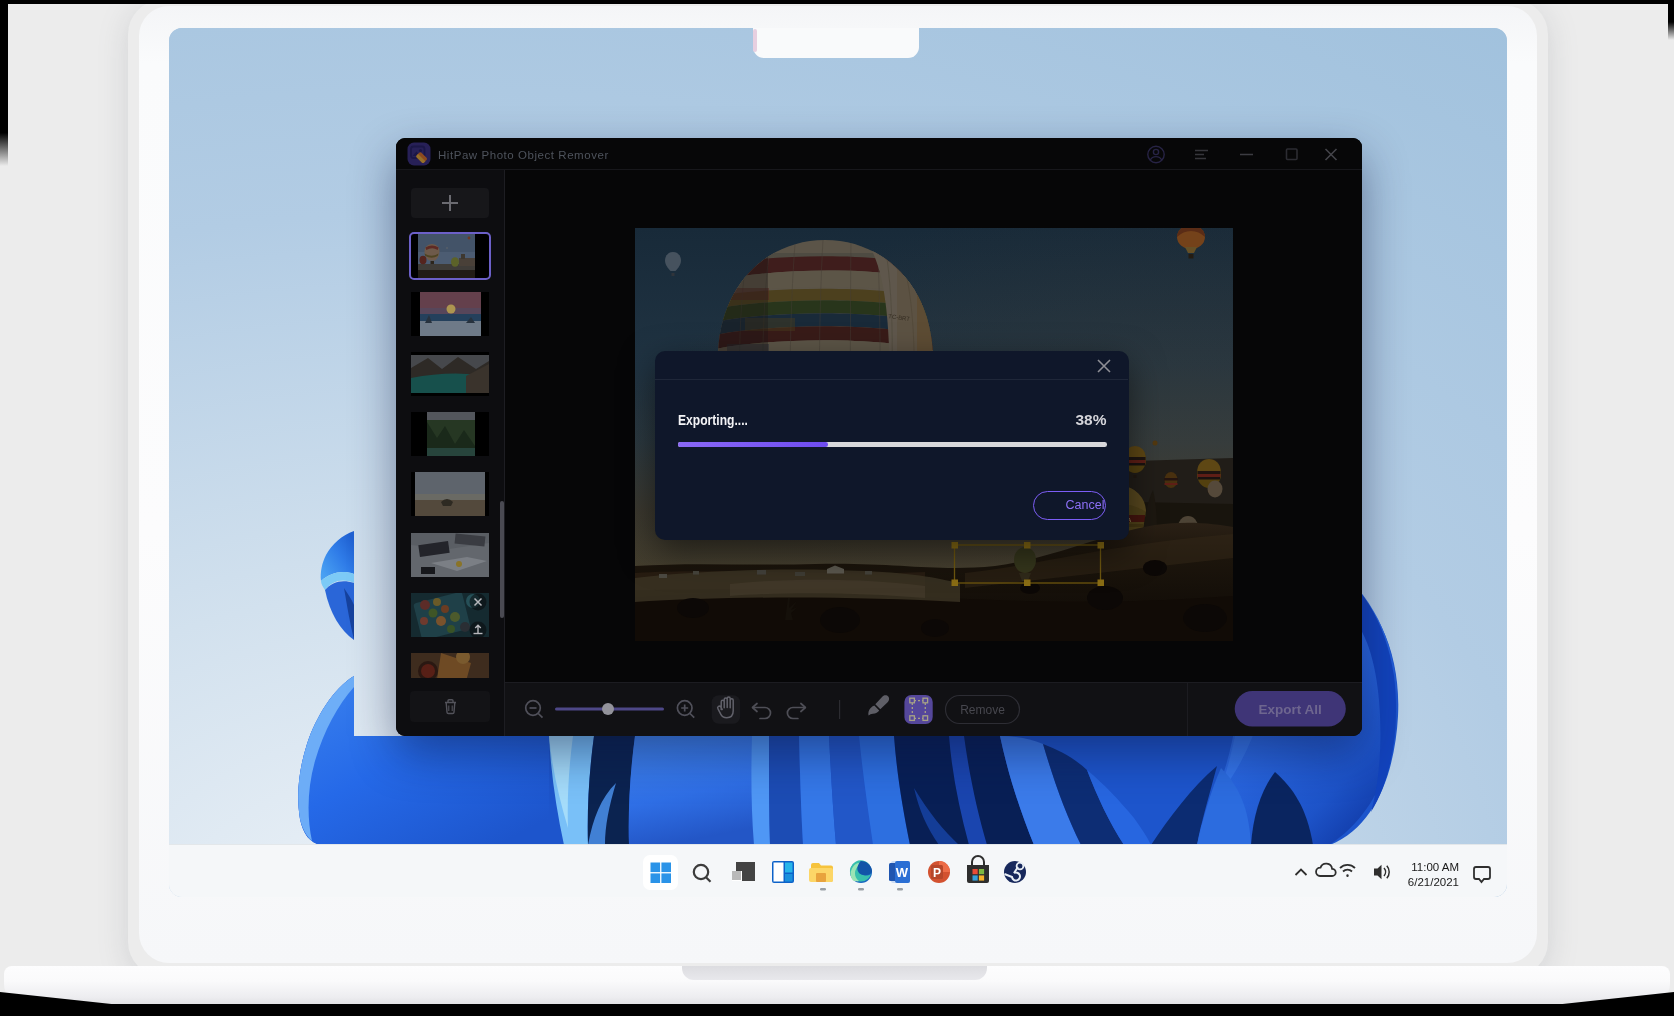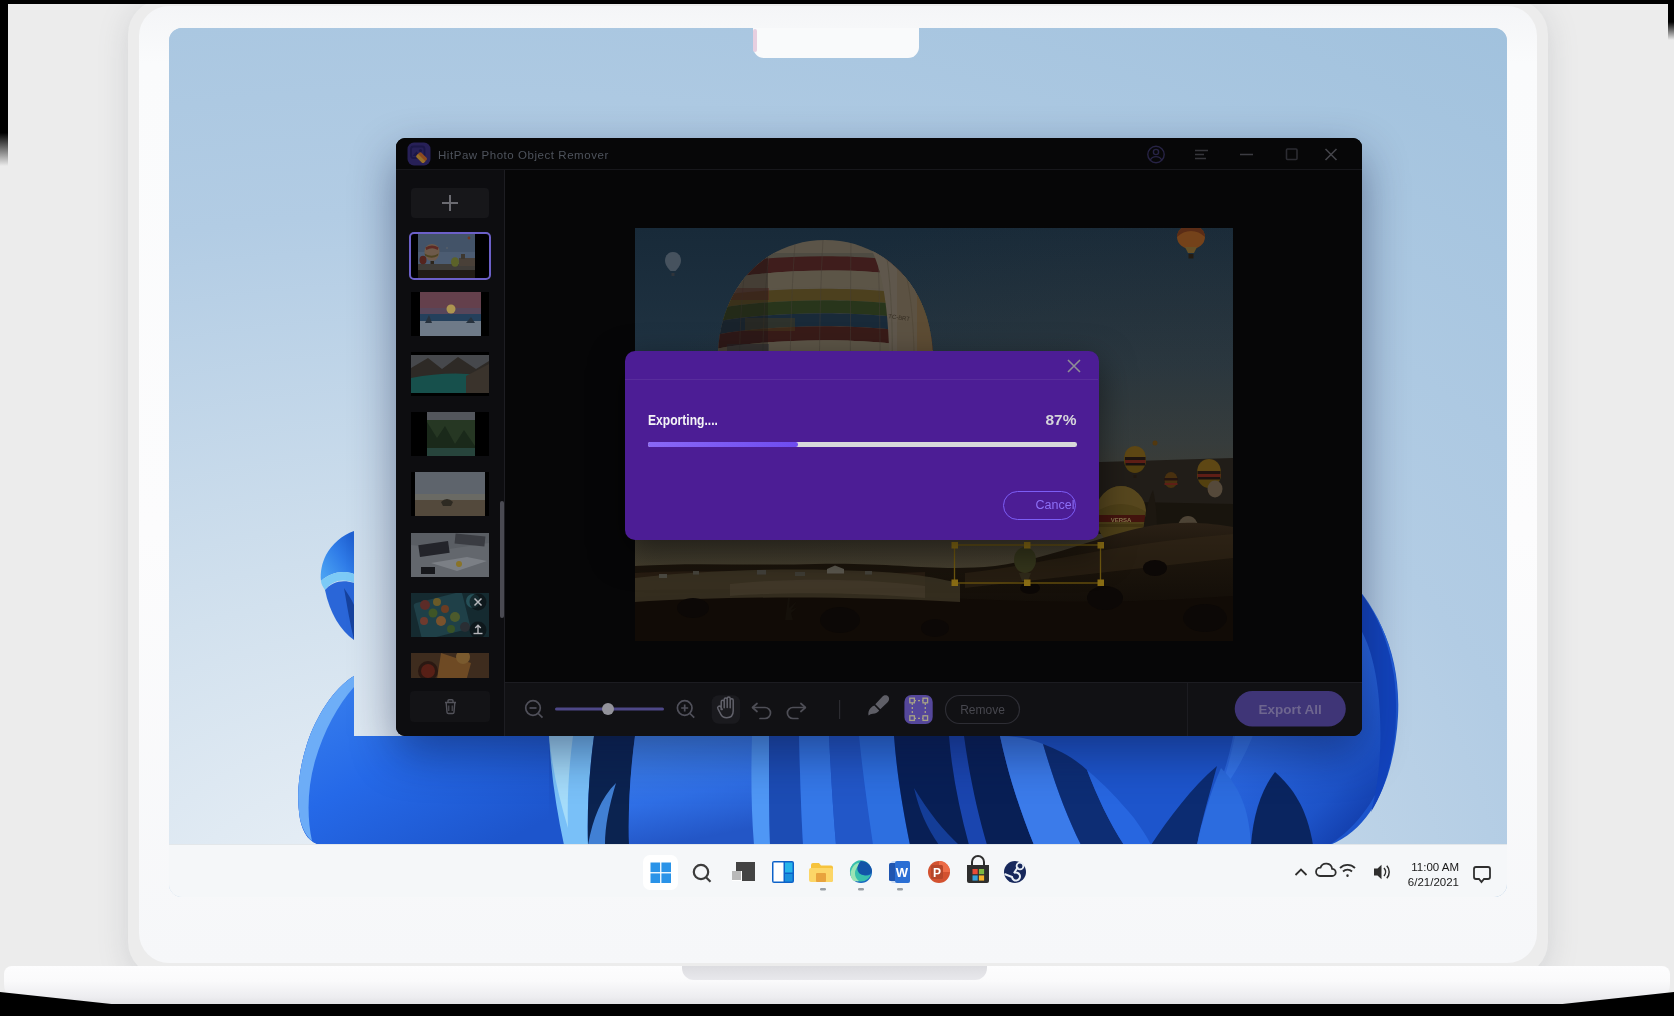--- a/index.html
+++ b/index.html
@@ -14,21 +14,21 @@
   #body-shadow{left:128px;top:0px;width:1420px;height:976px;border-radius:34px;
     box-shadow:0 6px 30px rgba(125,130,140,.24);}
   #laptop-body{left:139px;top:6px;width:1398px;height:957px;border-radius:30px;
     background:linear-gradient(180deg,#f4f5f7 0%,#fafbfc 6%,#fcfcfd 55%,#f6f7f9 100%);}
   #screen{left:169px;top:28px;width:1338px;height:869px;border-radius:13px;overflow:hidden;background:#aec9e2;}
   #notch{left:753px;top:28px;width:166px;height:30px;background:#f9fafb;border-radius:0 0 11px 11px;}
   #notch-pink{left:753px;top:29px;width:4px;height:23px;background:#e7cfe0;border-radius:2px;}
   #taskbar{left:0;top:816px;width:1338px;height:53px;background:#f5f7f9;border-top:1px solid #e3e7ea;box-sizing:border-box;}
   #app{left:185px;top:110px;width:966px;height:598px;border-radius:9px;background:#0a0a0c;
        box-shadow:0 18px 45px rgba(10,20,60,.45);overflow:hidden;margin-left:42px;}
-  #modal{left:229px;top:212.5px;width:473.5px;height:189px;border-radius:10px;background:#4c1d95;
+  #modal{left:259px;top:212.5px;width:473.5px;height:189px;border-radius:10px;background:#0f172a;
        box-shadow:0 12px 34px rgba(0,0,0,.5);}
   .thumb{position:absolute;left:15px;width:78px;height:44px;background:#000;overflow:hidden;}
   #base{left:4px;top:966px;width:1666px;height:38px;border-radius:8px 8px 20px 20px;
     background:linear-gradient(180deg,#fdfdfe 0%,#fafafb 40%,#ededf0 82%,#e2e2e5 100%);}
   #scoop{left:682px;top:966px;width:305px;height:14px;background:linear-gradient(180deg,#dcdce0,#e8e8ec);border-radius:0 0 12px 12px;}
 </style>
 </head>
 <body>
   <div class="abs" id="body-shadow"></div>
   <div class="abs" id="laptop-body"></div>
@@ -597,21 +597,21 @@
         <rect x="729.7" y="9" width="111.1" height="35.5" rx="17.7" fill="#3f3577"></rect>
         <text x="785.2" y="31.5" font-size="13.5" font-weight="bold" fill="#6e668f" text-anchor="middle" font-family="Liberation Sans">Export All</text>
       </svg>
 
       <div class="abs" id="modal">
         <svg class="abs" style="left:438px;top:4px" width="22" height="22" viewBox="0 0 22 22">
           <path d="M5,5 l12,12 M17,5 l-12,12" stroke="#8e8e95" stroke-width="1.6" fill="none"></path>
         </svg>
         <div class="abs" style="left:0;top:28px;width:473px;height:1px;background:rgba(255,255,255,0.07);"></div>
         <div class="abs" style="left:23px;top:60px;font-size:15.5px;font-weight:bold;color:#f4f4f6;transform:scaleX(0.78);transform-origin:left center;">Exporting....</div>
-        <div class="abs" style="right:22px;top:60px;font-size:15.5px;font-weight:bold;color:#d5d5da;">87%</div>
+        <div class="abs" style="right:22px;top:60px;font-size:15.5px;font-weight:bold;color:#d5d5da;">38%</div>
         <div class="abs" style="left:23px;top:91.5px;width:429px;height:4.6px;border-radius:2.3px;background:#d8d8db;"></div>
         <div class="abs" style="left:23px;top:91.5px;width:149.5px;height:4.6px;border-radius:2.3px;background:linear-gradient(90deg,#8a68f6,#6e4cf0);"></div>
         <div class="abs" style="left:377.5px;top:140px;width:71px;height:27.5px;border-radius:15px;border:1.5px solid #7c5df5;text-align:right;line-height:27.5px;font-size:12.5px;color:#8d70f7;">Cancel</div>
       </div>
     </div>
   </div>
   <div class="abs" id="notch"></div>
   <div class="abs" id="notch-pink"></div>
   <div class="abs" id="base"></div>
   <div class="abs" id="scoop"></div>

